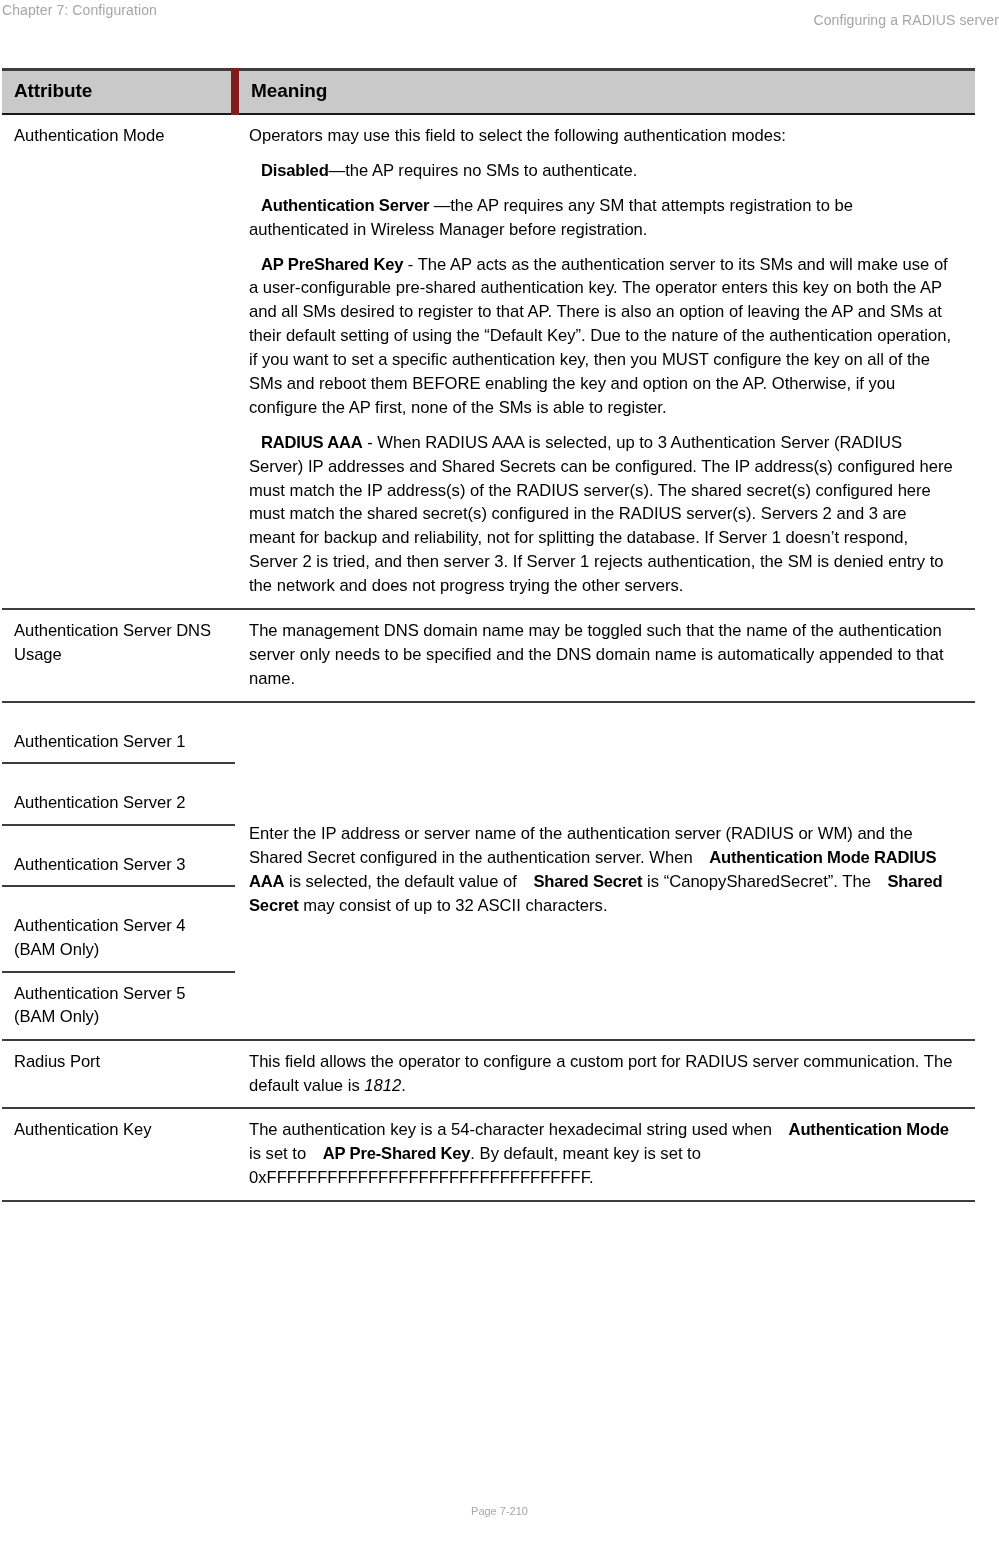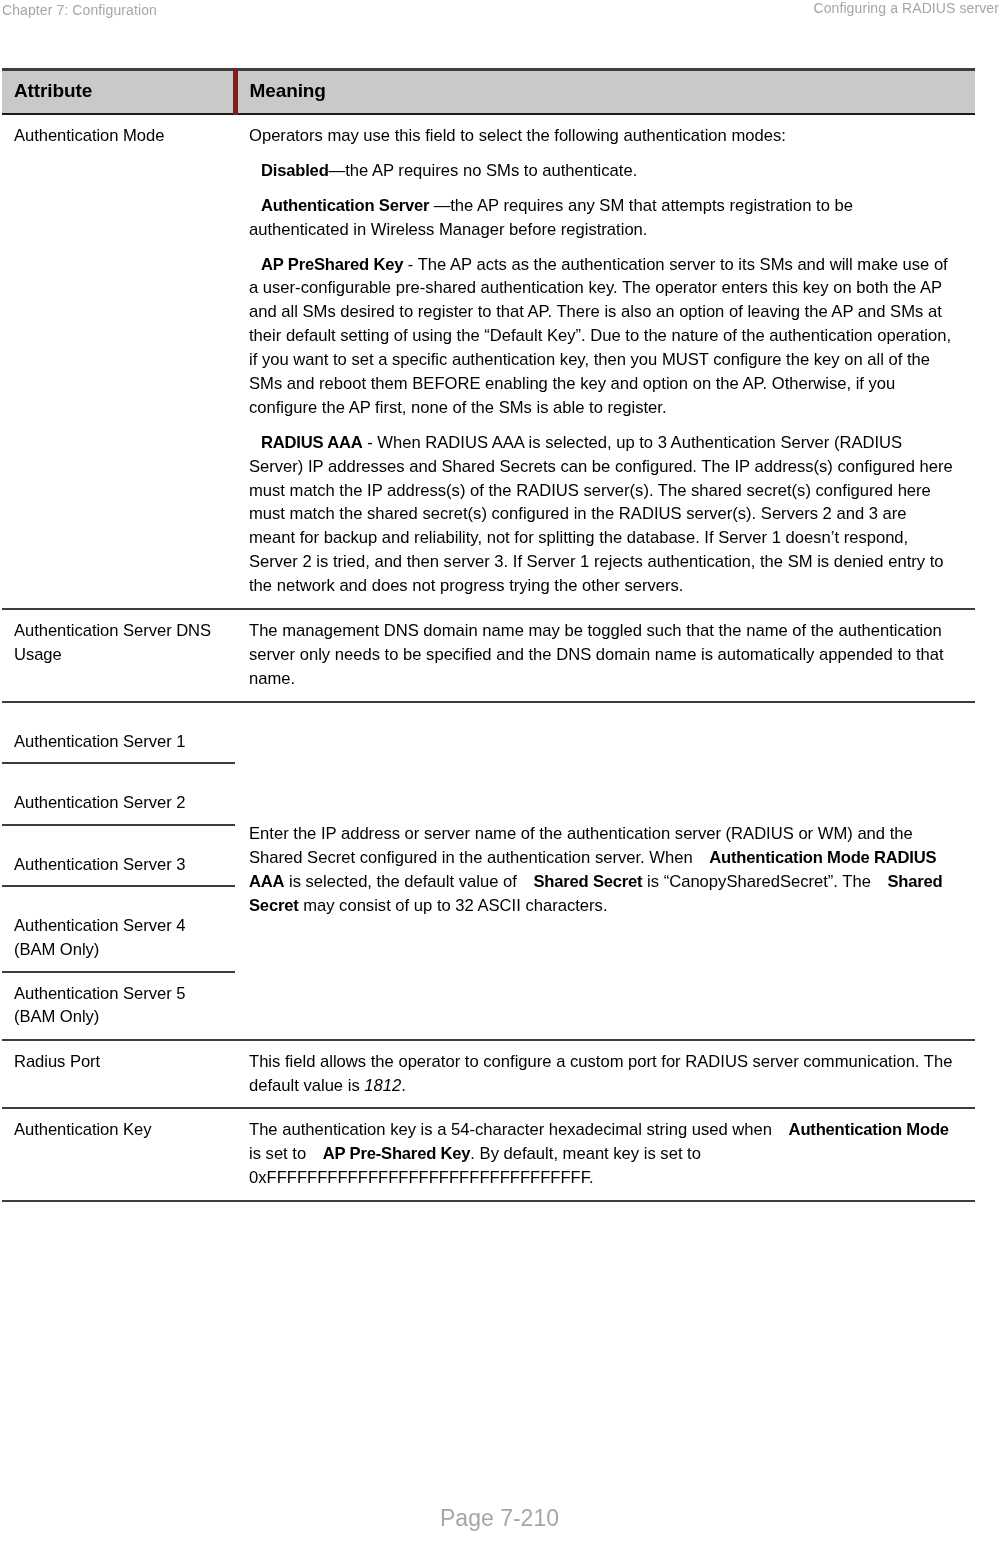--- a/index.html
+++ b/index.html
@@ -29,21 +29,21 @@
   }
   .run-head .left {
     position: absolute;
     left: 2px;
     top: 2px;
     white-space: nowrap;
   }
   .run-head .right {
     position: absolute;
     right: 0px;
-    top: 0;
+    top: 12px;
     white-space: nowrap;
   }
 
   
   .table-wrap {
     position: absolute;
     left: 2px;
     top: 68px;
     width: 973px;
   }
@@ -63,21 +63,21 @@
     text-align: left;
     font-weight: bold;
     font-size: 19px;
     padding: 9px 0 11px 12px;
     border-top: 3px solid #3d3d3d;
     border-bottom: 2px solid #1a1a1a;
     vertical-align: middle;
     letter-spacing: -0.1px;
   }
   thead th.attr-h {
-    border-right: 5px solid #7f1d1d;
+    border-right: 8px solid #7f1d1d;
   }
 
   
   tbody td {
     vertical-align: top;
     font-size: 16.6px;
     line-height: 1.44;
     padding: 9px 10px 10px 12px;
     border-bottom: 2px solid #3d3d3d;
   }
@@ -119,21 +119,21 @@
     line-height: 1.42;
   }
 
   
   .footer {
     position: absolute;
     left: 0;
     top: 1505px;
     width: 999px;
     text-align: center;
-    font-size: 23px;
+    font-size: 11px;
     color: #a6a6a6;
   }
 </style>
 </head>
 <body>
 
 <div class="run-head">
   <span class="left">Chapter 7:  Configuration</span>
   <span class="right">Configuring a RADIUS server</span>
 </div>

